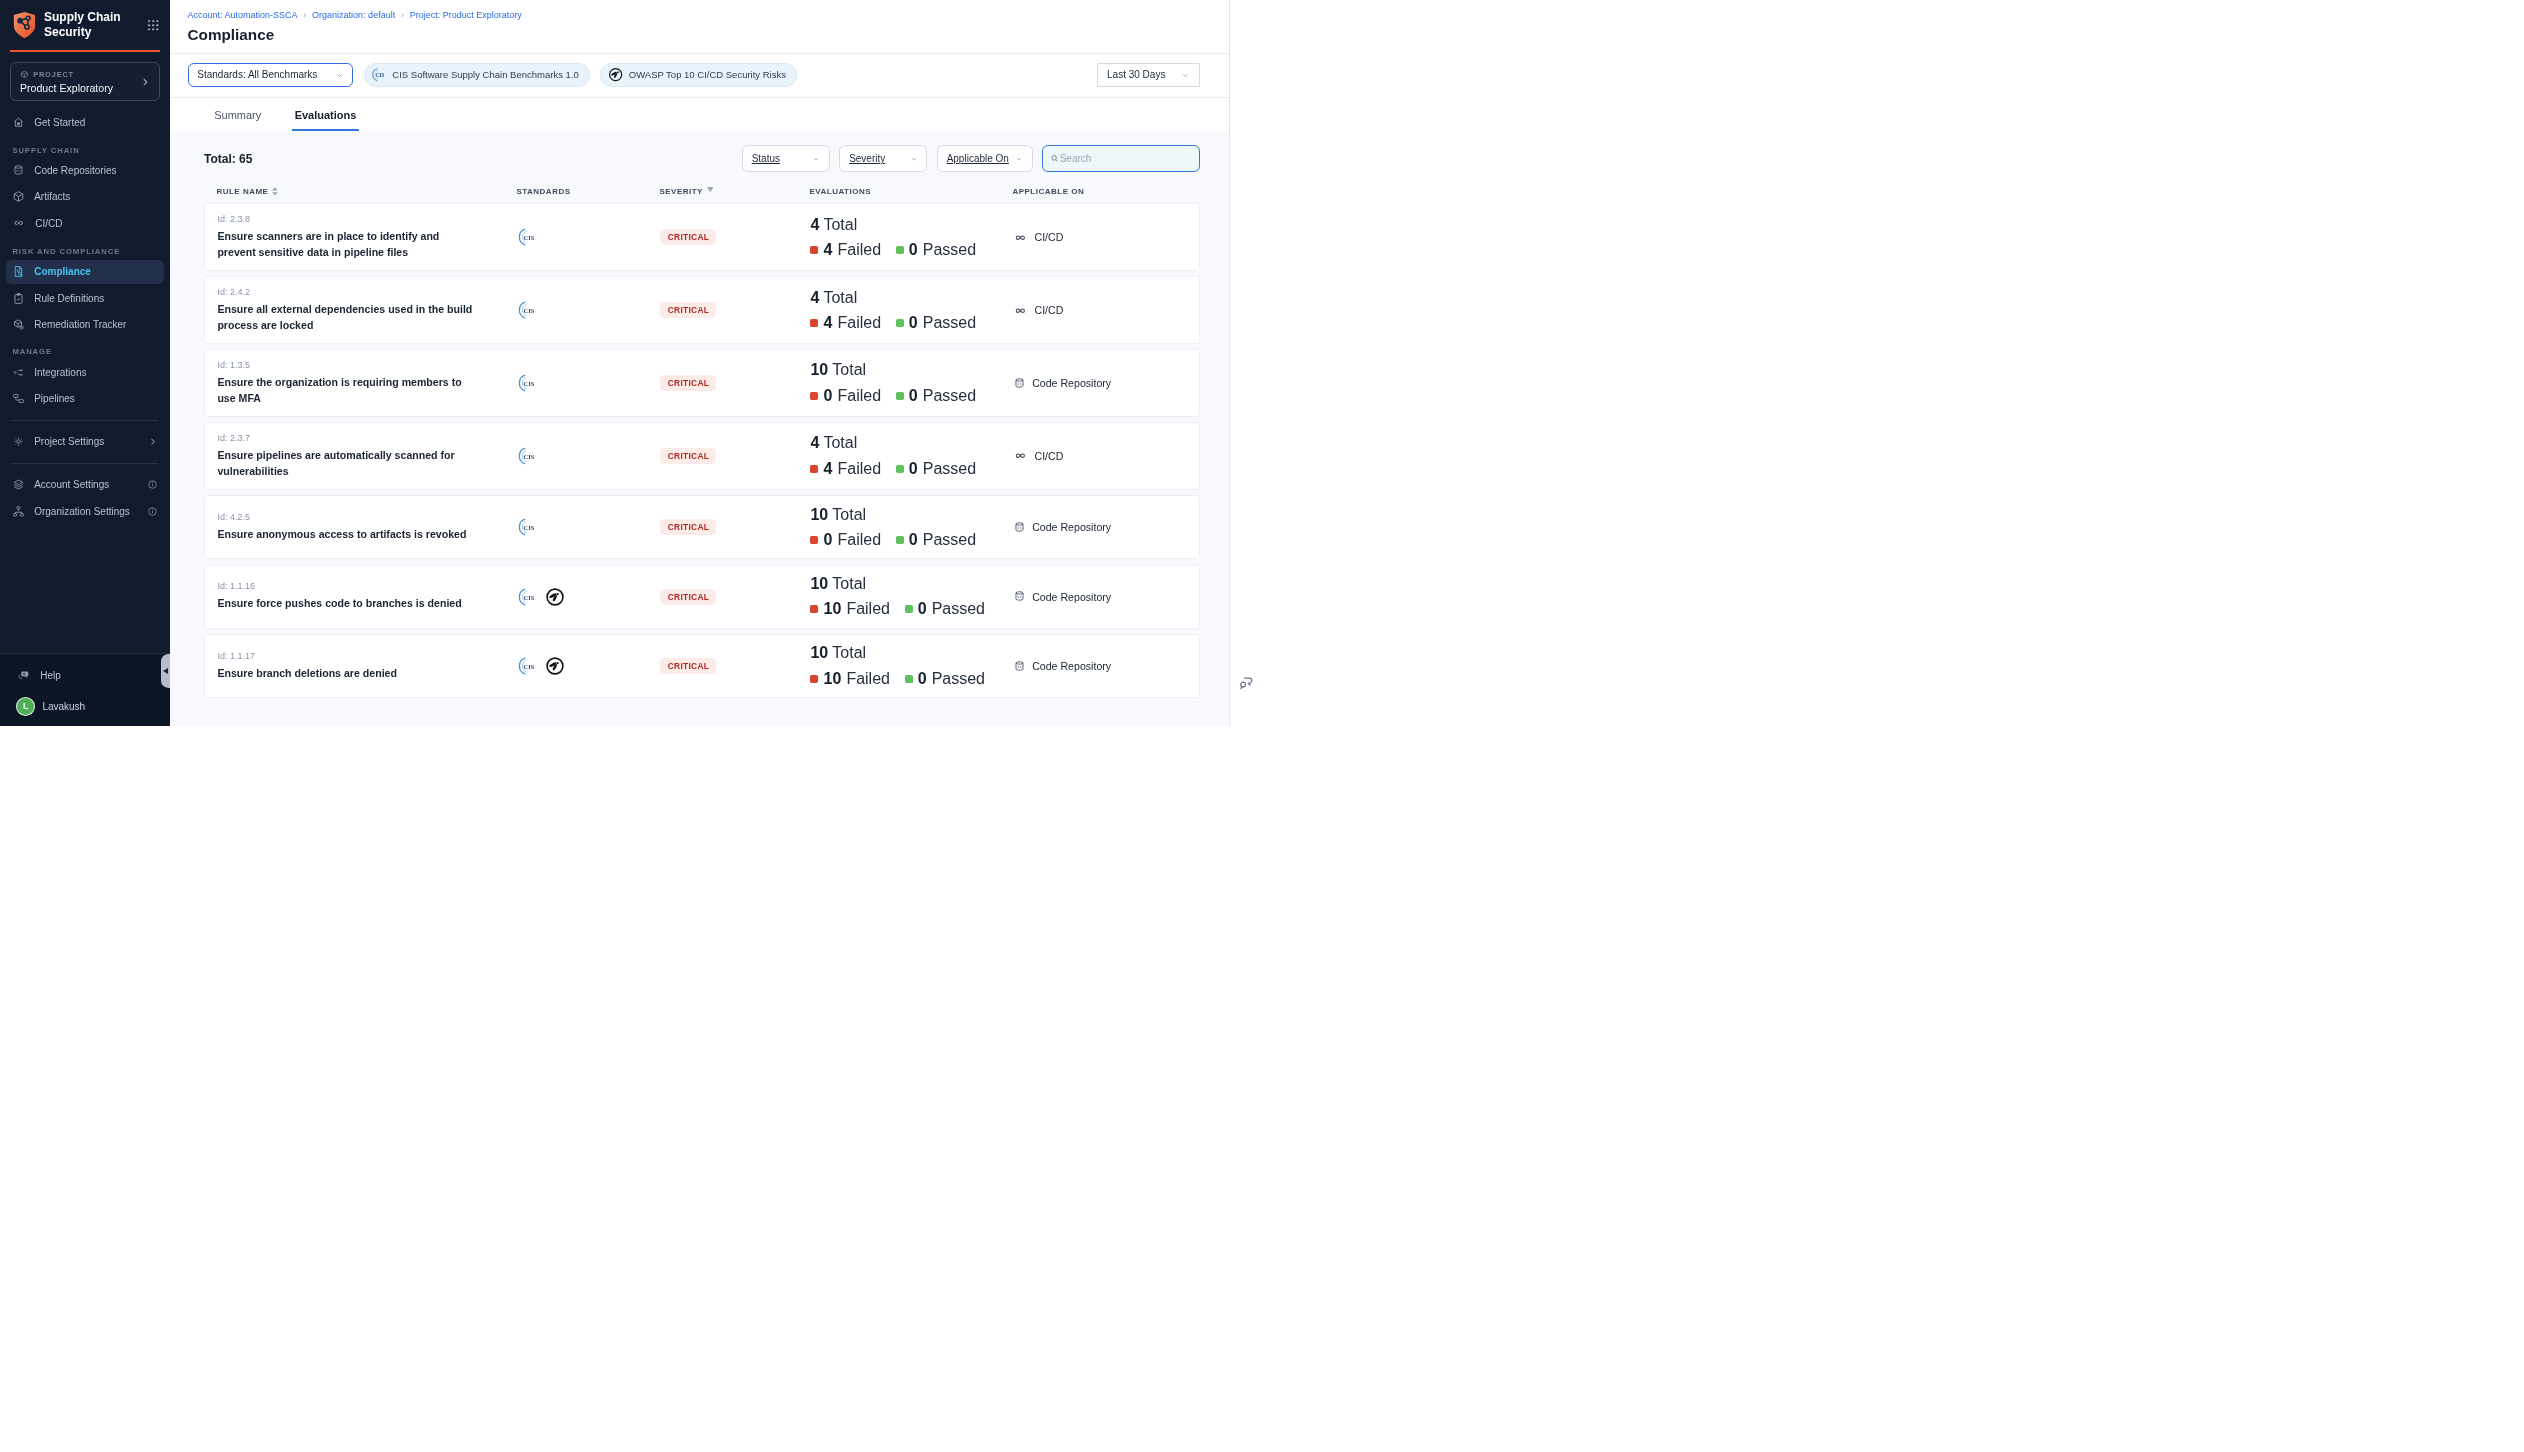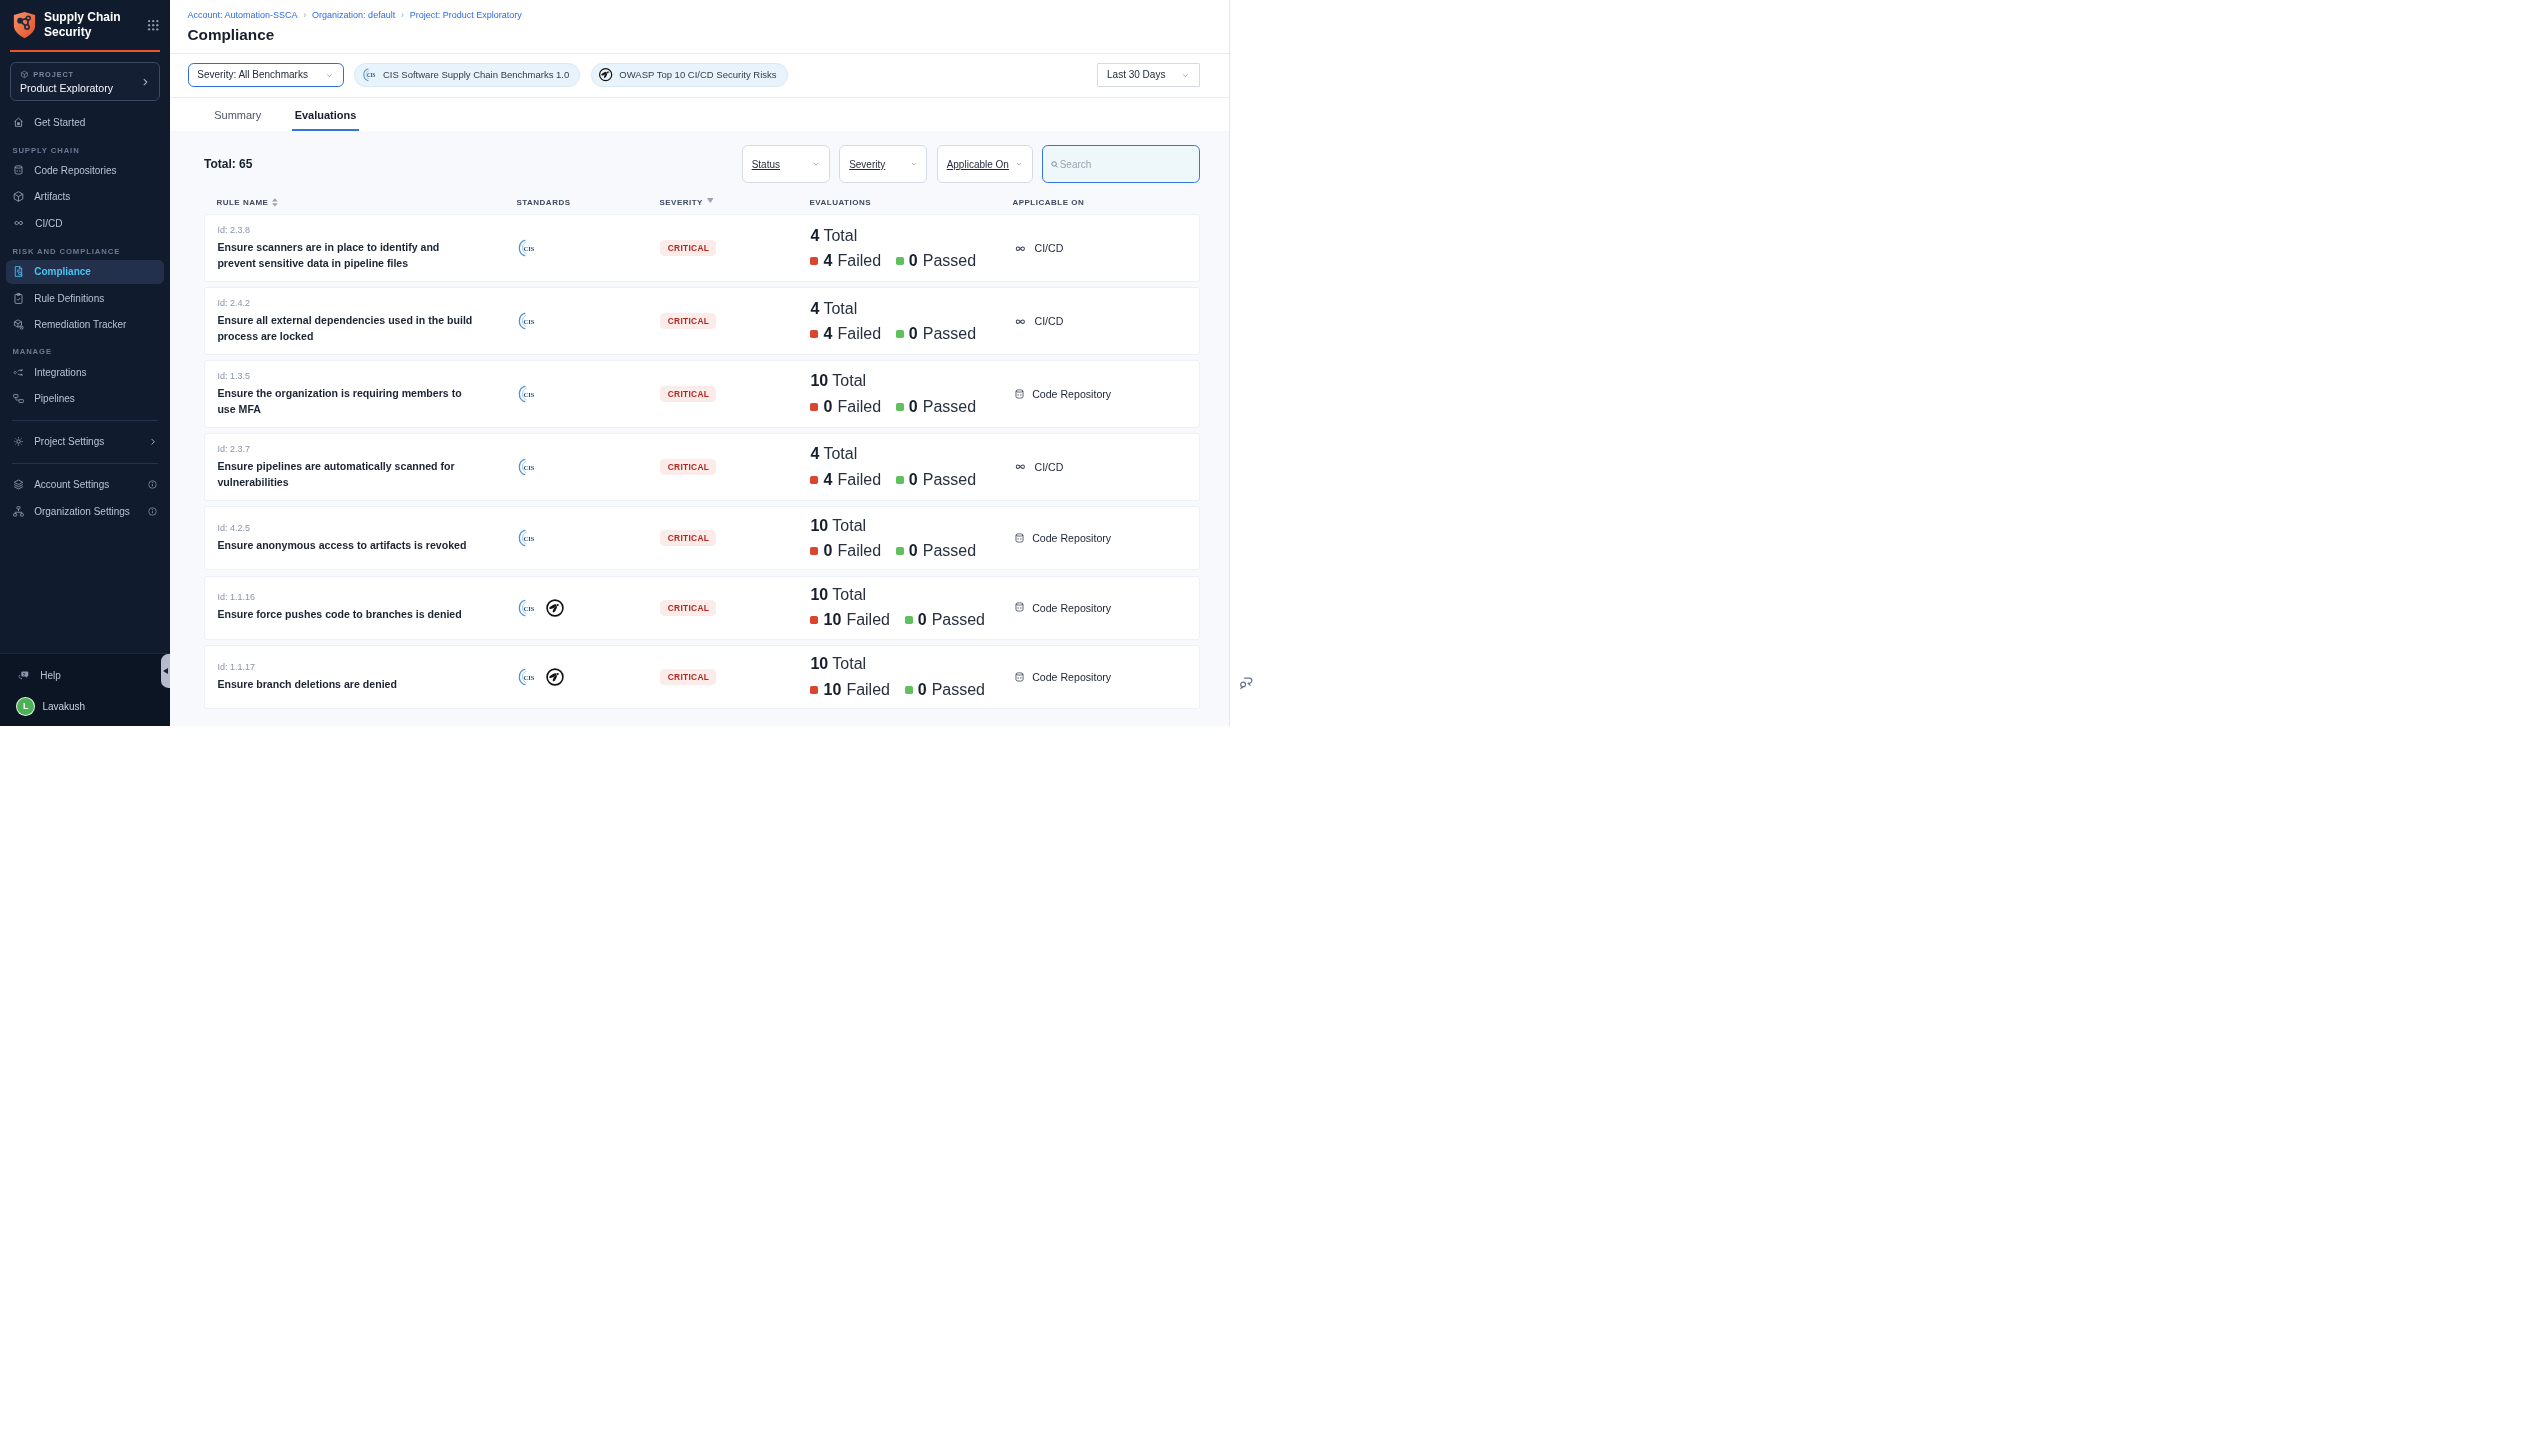--- a/index.html
+++ b/index.html
@@ -45,21 +45,21 @@
   .dd-gray { display:flex; align-items:center; gap:16px; border:0.7px solid #d6dae6; border-radius:1px; padding:5.1px 8.8px; font-size:10px; color:#222c3a; background:#fff; cursor:pointer; }
   .tabsrow { display:flex; gap:29px; padding:0 17.5px 0 42px; }
   .tab { font-size:11px; color:#4c5565; font-weight:500; padding:11px 2.2px 8px 2.2px; border-bottom:2.2px solid transparent; cursor:pointer; }
   .tab.active { color:#171f2d; font-weight:700; border-bottom-color:#3576dd; }
 
   .content { flex:1; background:#f7f9fc; padding:0 29px 0 34px; overflow:hidden; }
   .toolbar { margin-top:14.6px; display:flex; align-items:center; }
   .total { font-size:12px; font-weight:700; color:#171f2d; }
   .tb-right { margin-left:auto; display:flex; gap:9.5px; }
   .fbtn { display:flex; align-items:center; justify-content:space-between; gap:5.8px; min-width:88px; background:#fff; border:0.7px solid #d6dae6; border-radius:5.8px; padding:5.8px 8.8px; font-size:10px; color:#1f2937; cursor:pointer;text-decoration:underline; }
-  .searchbox { display:flex; align-items:center; gap:0; width:158px; height:38px; border:1.1px solid #3576dd; border-radius:5.8px; background:#eef7f9; padding:0 7.3px; }
+  .searchbox { display:flex; align-items:center; gap:0; width:158px; height:27px; border:1.1px solid #3576dd; border-radius:5.8px; background:#eef7f9; padding:0 7.3px; }
   .searchbox input { flex:1; border:none; outline:none; background:transparent; font-size:10px; color:#333; font-family:"Liberation Sans", sans-serif; }
   .searchbox input::placeholder { color:#9aa4b4; }
 
   .thead, .row { display:grid; grid-template-columns:300px 143px 150px 203px 1fr; align-items:center; padding-left:12.4px; }
   .thead { margin-top:14.6px; font-size:8px; font-weight:700; letter-spacing:0.5px; color:#3f4a5d; }
   .th { display:flex; align-items:flex-start; gap:3.7px; }
   .rows { margin-top:7.3px; display:flex; flex-direction:column; gap:5.1px; }
   .row { background:#fff; border:0.7px solid #edf0f6; border-radius:2.9px; min-height:58px; padding-top:9.5px; padding-bottom:9.5px; cursor:pointer; }
   .rid { color:#8a93a7; font-size:9px; }
   .rname { margin-top:5.1px; color:#1b2433; font-size:10.6px; font-weight:600; line-height:1.5; max-width:262px; }
@@ -284,21 +284,21 @@
       <span class="crumb-sep">›</span>
       <span class="crumb">Organization: default</span>
       <span class="crumb-sep">›</span>
       <span class="crumb">Project: Product Exploratory</span>
     </div>
     <div class="pg-title">Compliance</div>
   </div>
 
   <div class="filterbar">
     <div class="dd-blue">
-      <span>Severity: All Benchmarks</span>
+      <span>Standards: All Benchmarks</span>
       <svg width="8.8" height="8.8" viewBox="0 0 24 24" fill="none" stroke="#8e97ac" stroke-width="2.2">
           <path d="M6 9.2l6 6 6-6"></path>
         </svg>
     </div>
     <div class="pill">
       <svg width="15.3" height="15.3" viewBox="0 0 26 26" style="font-size:13px">
           <path d="M10.8 2.8a10.6 10.6 0 0 0 0 20.4" fill="none" stroke="#4f94cd" stroke-width="1.7"></path>
           <path d="M12.3 5.5a8 8 0 0 0 0 15" fill="none" stroke="#9cc1e0" stroke-width="1.1"></path>
           <text x="8.4" y="16.3" font-family="Liberation Serif, serif" font-size="8.6" font-weight="bold" fill="#1c4e80">CIS</text>
         </svg>

